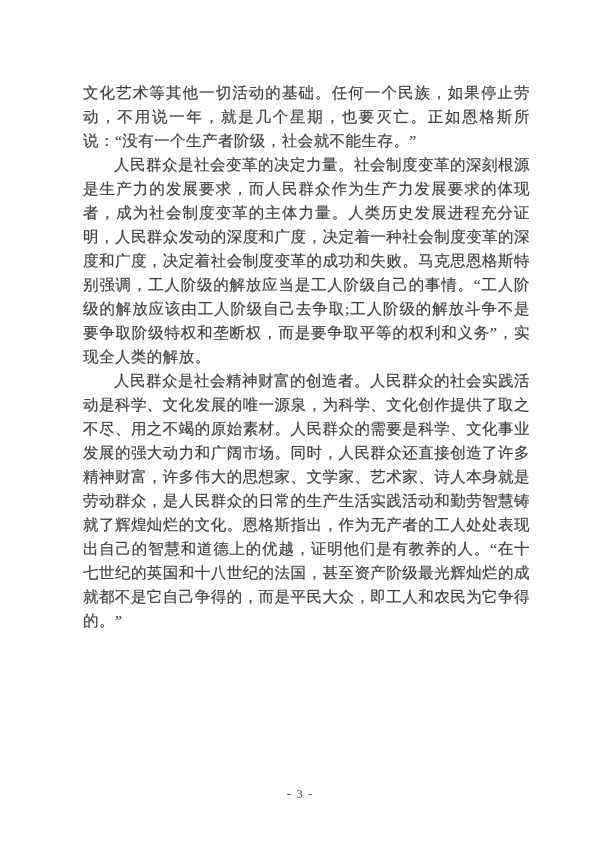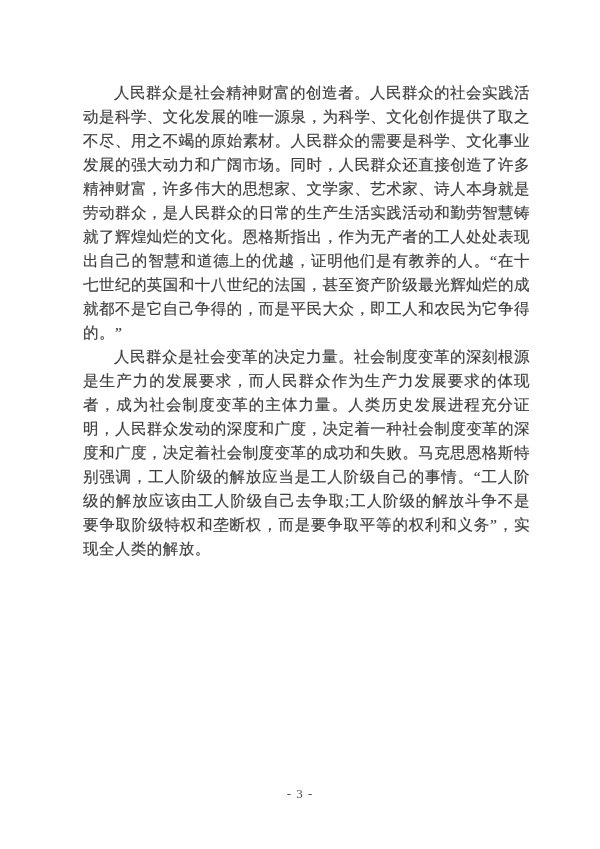--- a/index.html
+++ b/index.html
@@ -44,17 +44,18 @@
     font-size: 13px;
     letter-spacing: 1px;
     color: #4a4a4a;
   }
 </style>
 </head>
 <body>
 
 <div class="page">
   <div class="text-block">
+      <p>文化艺术等其他一切活动的基础。任何一个民族，如果停止劳动，不用说一年，就是几个星期，也要灭亡。正如恩格斯所说：“没有一个生产者阶级，社会就不能生存。”</p>
+      <p class="indent">人民群众是社会变革的决定力量。社会制度变革的深刻根源是生产力的发展要求，而人民群众作为生产力发展要求的体现者，成为社会制度变革的主体力量。人类历史发展进程充分证明，人民群众发动的深度和广度，决定着一种社会制度变革的深度和广度，决定着社会制度变革的成功和失败。马克思恩格斯特别强调，工人阶级的解放应当是工人阶级自己的事情。“工人阶级的解放应该由工人阶级自己去争取;工人阶级的解放斗争不是要争取阶级特权和垄断权，而是要争取平等的权利和义务”，实现全人类的解放。</p>
       <p class="indent">人民群众是社会精神财富的创造者。人民群众的社会实践活动是科学、文化发展的唯一源泉，为科学、文化创作提供了取之不尽、用之不竭的原始素材。人民群众的需要是科学、文化事业发展的强大动力和广阔市场。同时，人民群众还直接创造了许多精神财富，许多伟大的思想家、文学家、艺术家、诗人本身就是劳动群众，是人民群众的日常的生产生活实践活动和勤劳智慧铸就了辉煌灿烂的文化。恩格斯指出，作为无产者的工人处处表现出自己的智慧和道德上的优越，证明他们是有教养的人。“在十七世纪的英国和十八世纪的法国，甚至资产阶级最光辉灿烂的成就都不是它自己争得的，而是平民大众，即工人和农民为它争得的。”</p>
-      <p class="indent">人民群众是社会变革的决定力量。社会制度变革的深刻根源是生产力的发展要求，而人民群众作为生产力发展要求的体现者，成为社会制度变革的主体力量。人类历史发展进程充分证明，人民群众发动的深度和广度，决定着一种社会制度变革的深度和广度，决定着社会制度变革的成功和失败。马克思恩格斯特别强调，工人阶级的解放应当是工人阶级自己的事情。“工人阶级的解放应该由工人阶级自己去争取;工人阶级的解放斗争不是要争取阶级特权和垄断权，而是要争取平等的权利和义务”，实现全人类的解放。</p>
     </div>
   <div class="page-number">- 3 -</div>
 </div>
 
 </body></html>

